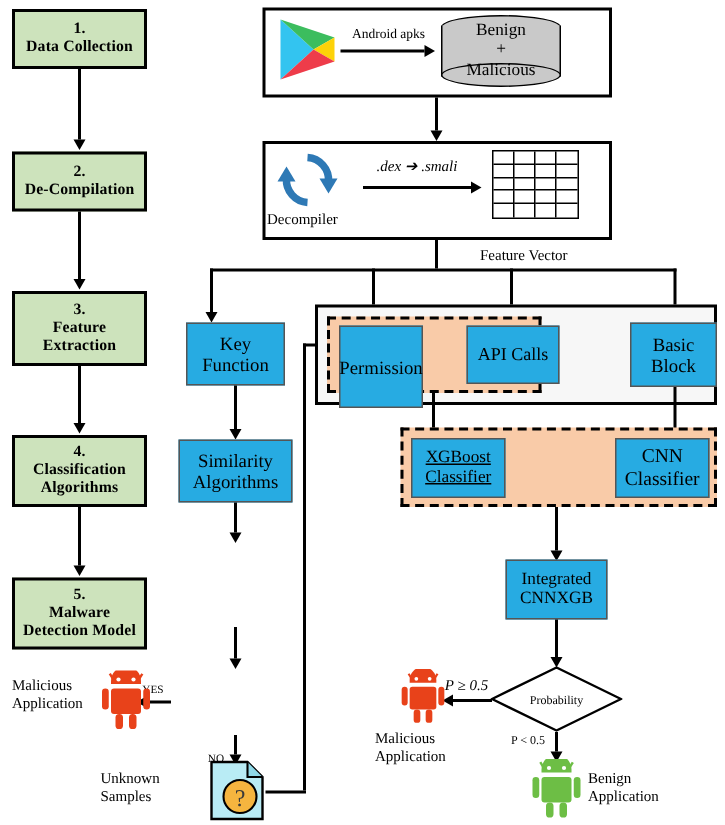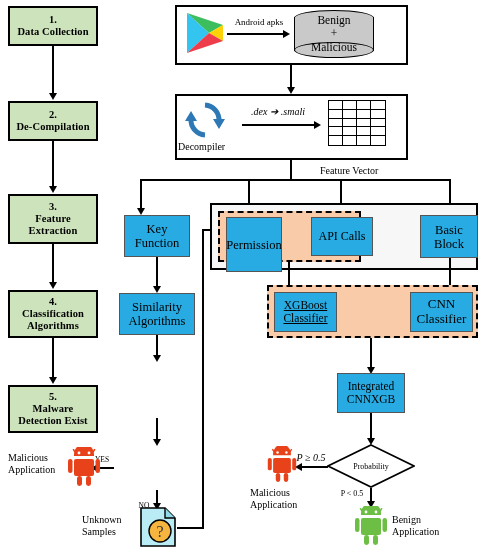--- a/index.html
+++ b/index.html
@@ -80,21 +80,21 @@
 
   <div class="abs box green" style="left:8px;top:290px;width:90px;height:48px;">
     <div><span>4.</span><br>
       <span>Classification</span><br>
       <span>Algorithms</span></div>
   </div>
 
   <div class="abs box green" style="left:8px;top:385px;width:90px;height:48px;">
     <div><span>5.</span><br>
       <span>Malware</span><br>
-      <span>Detection Exist</span></div>
+      <span>Detection Model</span></div>
   </div>
 
   <div class="ln vl" style="left:52px;top:46px;height:47px;"></div>
   <div class="arw arw-d" style="left:48.5px;top:93px;"></div>
   <div class="ln vl" style="left:52px;top:141px;height:45px;"></div>
   <div class="arw arw-d" style="left:48.5px;top:186px;"></div>
   <div class="ln vl" style="left:52px;top:244px;height:38px;"></div>
   <div class="arw arw-d" style="left:48.5px;top:282px;"></div>
   <div class="ln vl" style="left:52px;top:338px;height:39px;"></div>
   <div class="arw arw-d" style="left:48.5px;top:377px;"></div>
@@ -219,21 +219,21 @@
   <div class="lbl lbl-s" style="left:133px;top:489px;width:22px;margin-top:12px;">NO</div>
   <div class="ln vl" style="left:156px;top:490px;height:13px;"></div>
   <div class="arw arw-d" style="left:152.5px;top:503px;"></div>
 
   <svg class="abs" style="left:139px;top:506px;" width="38" height="42" viewBox="0 0 38 42">
     <path d="M2 2 H26 L36 12 V40 H2 Z" fill="#b9ecf5" stroke="#000" stroke-width="1.6"></path>
     <path d="M26 2 V12 H36" fill="#8fd9e8" stroke="#000" stroke-width="1.4"></path>
     <circle cx="21" cy="25" r="11" fill="#f5b53f" stroke="#000" stroke-width="1.4"></circle>
     <text x="21" y="31" font-size="16" font-family="Liberation Serif, serif" text-anchor="middle" fill="#3a3a3a">?</text>
   </svg>
-  <div class="cap" style="left:82px;top:514px;width:56px;">
+  <div class="cap" style="left:67px;top:514px;width:56px;">
     <span>Unknown</span><br>
     <span>Samples</span>
   </div>
 
   <div class="ln hl" style="left:177px;top:527px;width:27px;"></div>
   <div class="ln vl" style="left:202px;top:229px;height:298px;"></div>
   <div class="ln hl" style="left:202px;top:229px;width:14px;"></div>
   <div class="arw arw-r" style="left:213px;top:225.5px;"></div>
 
   <div class="abs outerfeat" style="left:210px;top:203px;width:268px;height:67px;"></div>

